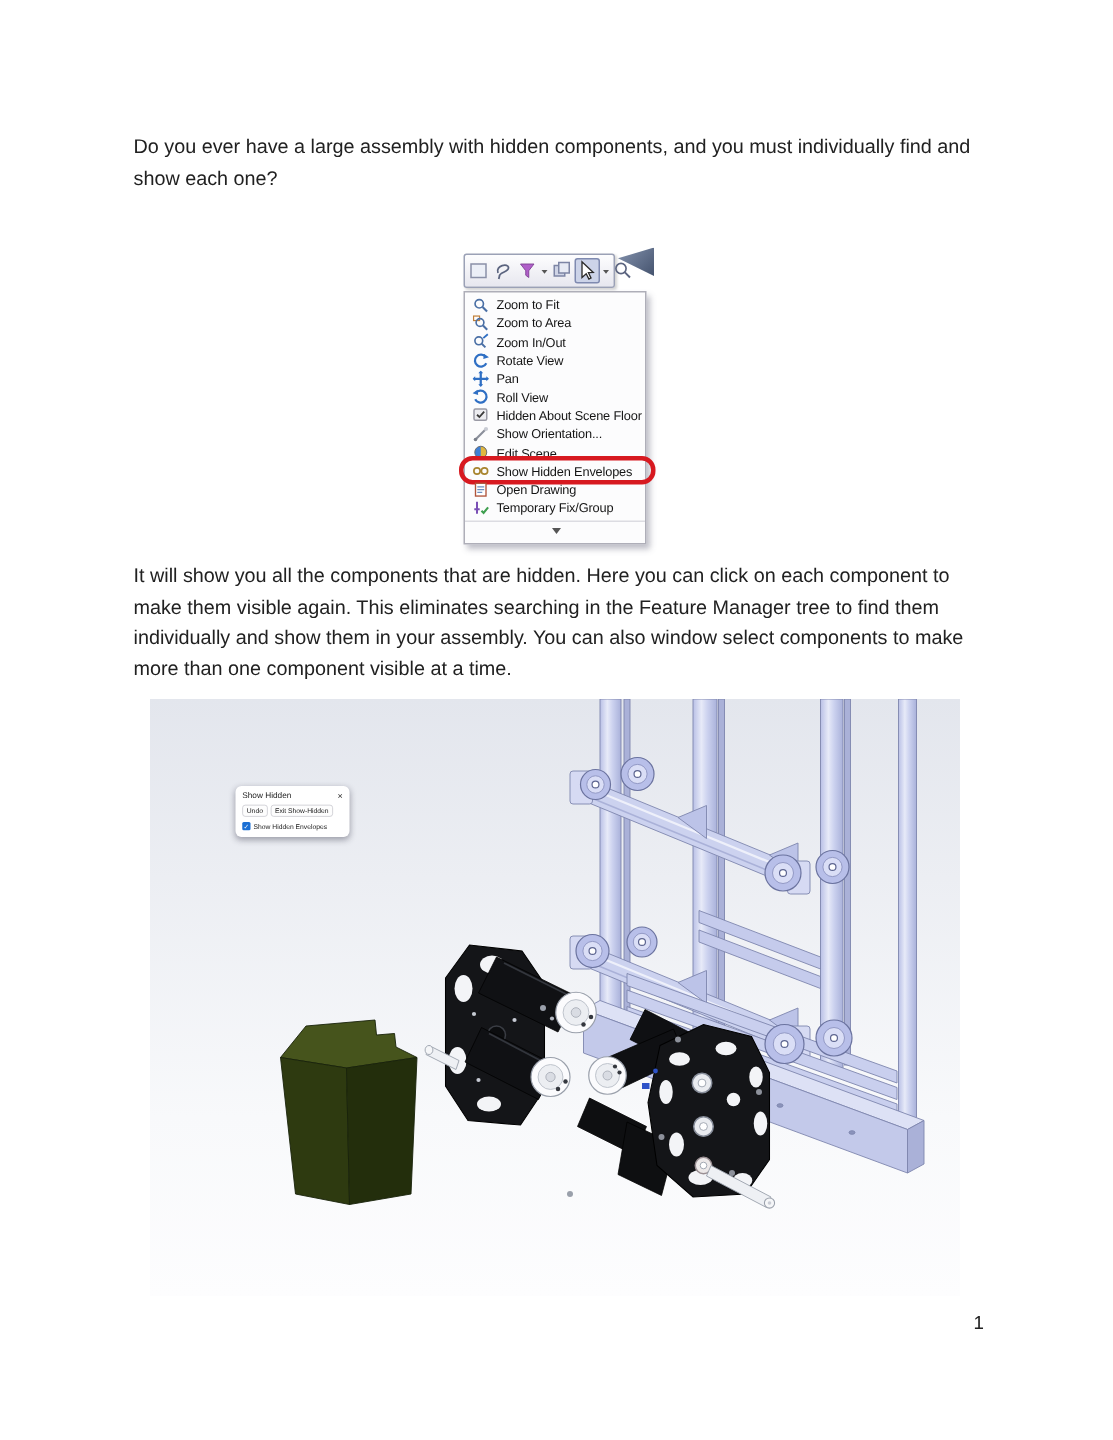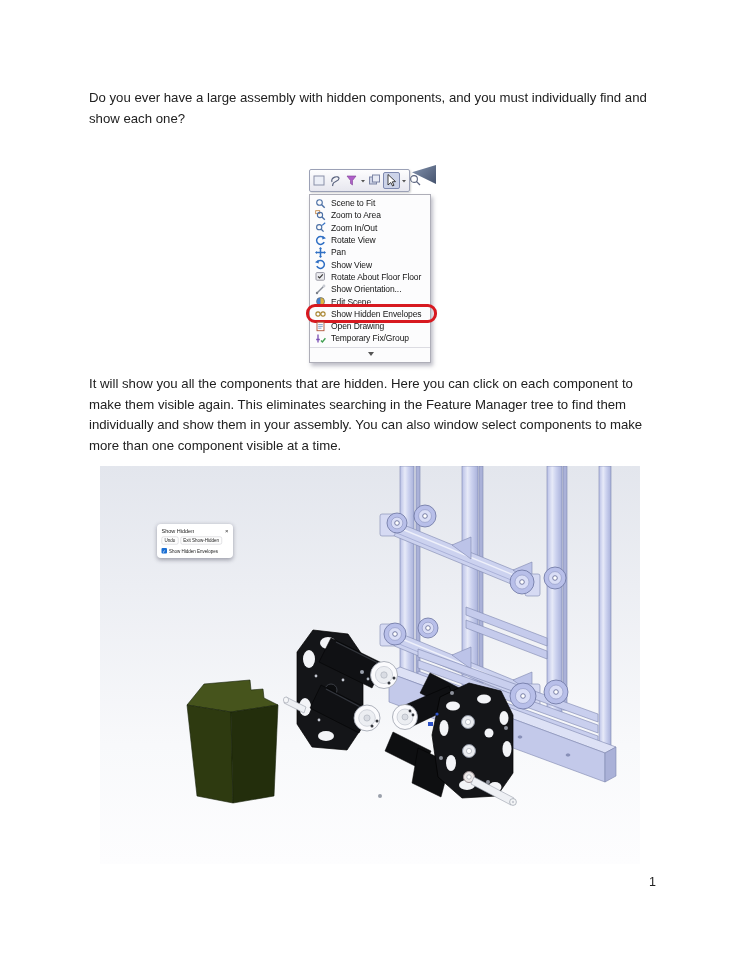--- a/index.html
+++ b/index.html
@@ -114,21 +114,21 @@
     </div>
 
     <ul class="ctx-menu">
       <li>
         <span class="mi">
             <svg width="11" height="11">
               <circle cx="4.5" cy="4.5" r="2.8" fill="none" stroke="#4a6fa5" stroke-width="1.1"></circle>
               <line x1="6.7" y1="6.7" x2="9.7" y2="9.7" stroke="#4a6fa5" stroke-width="1.4"></line>
             </svg>
           </span>
-        <span class="ml">Scene to Fit</span>
+        <span class="ml">Zoom to Fit</span>
         </li>
       <li>
         <span class="mi">
             <svg width="11" height="11">
               <rect x="0.7" y="0.7" width="4" height="3" fill="none" stroke="#c07f39" stroke-width=".8"></rect>
               <circle cx="5" cy="5" r="2.6" fill="none" stroke="#4a6fa5" stroke-width="1.1"></circle>
               <line x1="7" y1="7" x2="9.8" y2="9.8" stroke="#4a6fa5" stroke-width="1.4"></line>
             </svg>
           </span>
         <span class="ml">Zoom to Area</span>
@@ -164,30 +164,30 @@
           </span>
         <span class="ml">Pan</span>
         </li>
       <li>
         <span class="mi">
             <svg width="11" height="11">
               <path d="M2.2,3 A4,4 0 1 1 1.8,7.2" fill="none" stroke="#2f6fc4" stroke-width="1.5"></path>
               <polygon points="3.4,0.8 0,3.2 3.8,4.4" fill="#2f6fc4"></polygon>
             </svg>
           </span>
-        <span class="ml">Show View</span>
+        <span class="ml">Roll View</span>
         </li>
       <li>
         <span class="mi">
             <svg width="11" height="11">
               <rect x="1" y="1.6" width="8.5" height="7.6" rx="1" fill="#ececf0" stroke="#9a9aa5"></rect>
               <path d="M3,5.5 L4.6,7 L7.8,3.4" stroke="#3a3a3a" stroke-width="1.2" fill="none"></path>
             </svg>
           </span>
-        <span class="ml">Rotate About Floor Floor</span>
+        <span class="ml">Hidden About Scene Floor</span>
         </li>
       <li>
         <span class="mi">
             <svg width="11" height="11">
               <line x1="2" y1="9" x2="9" y2="2" stroke="#8a8f9a" stroke-width="1.4"></line>
               <circle cx="9" cy="2" r="1.4" fill="#c9ccd4"></circle>
               <circle cx="2" cy="9" r="1.2" fill="#7a7f8a"></circle>
             </svg>
           </span>
         <span class="ml">Show Orientation...</span>

